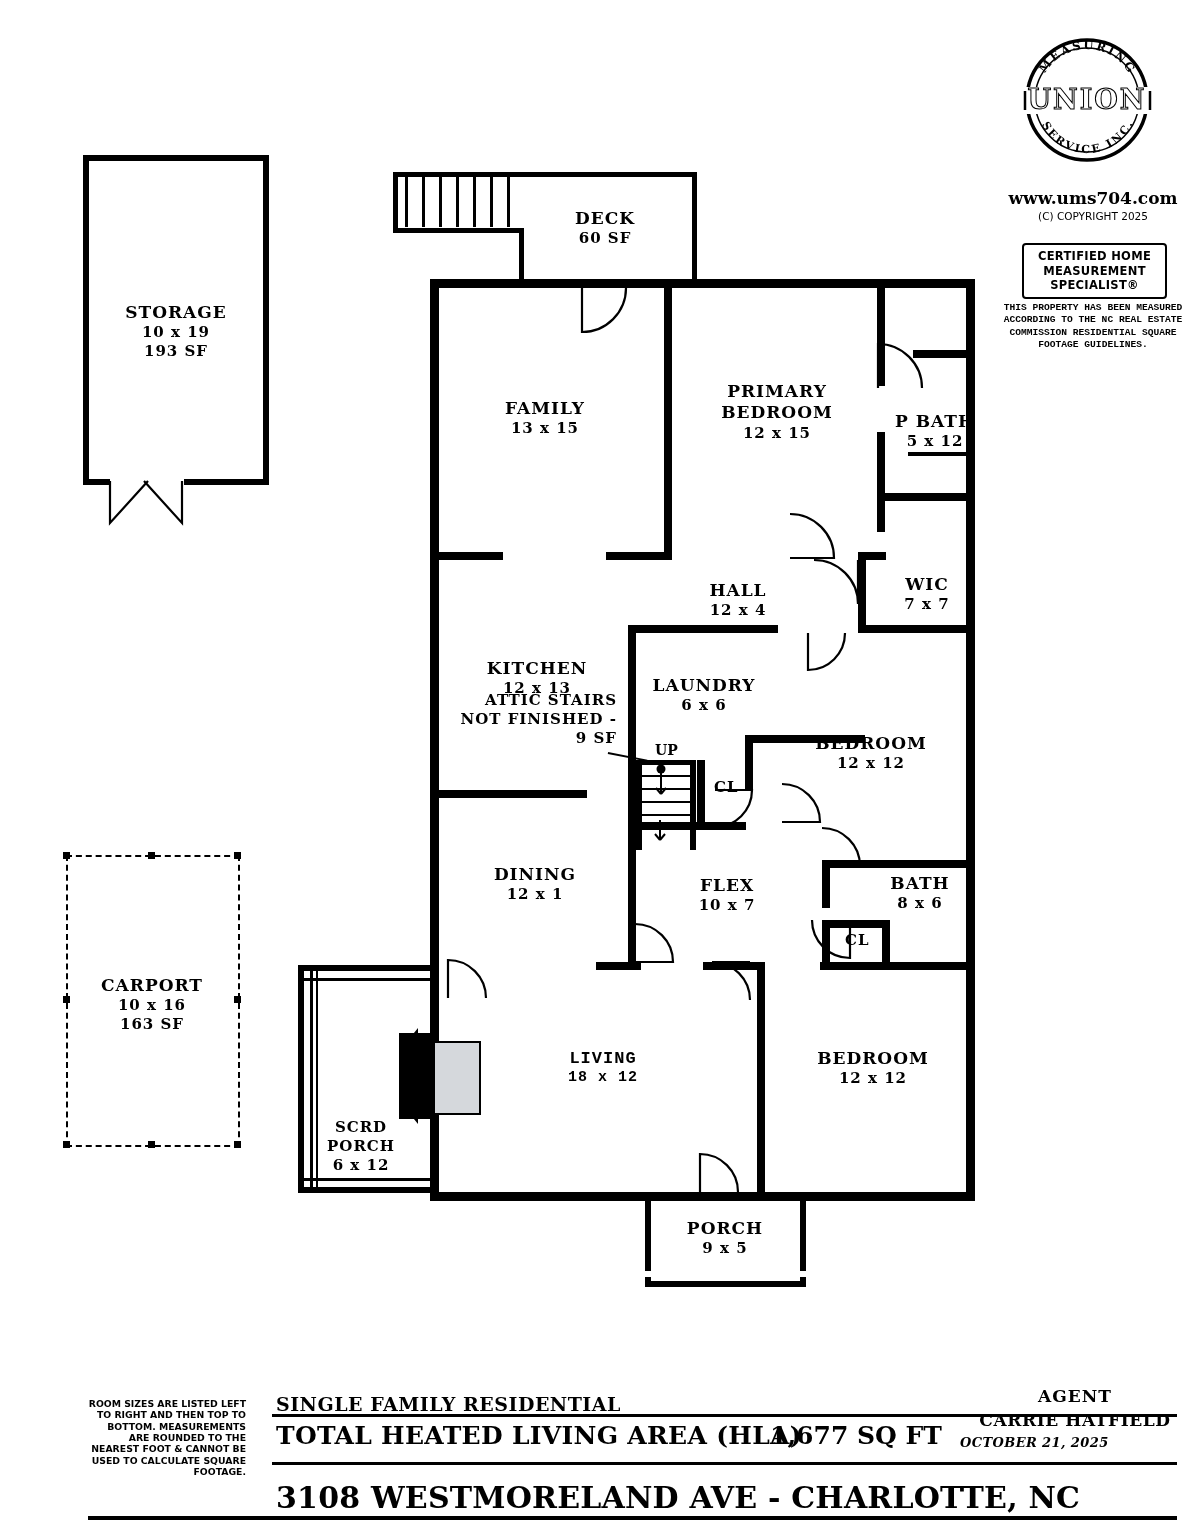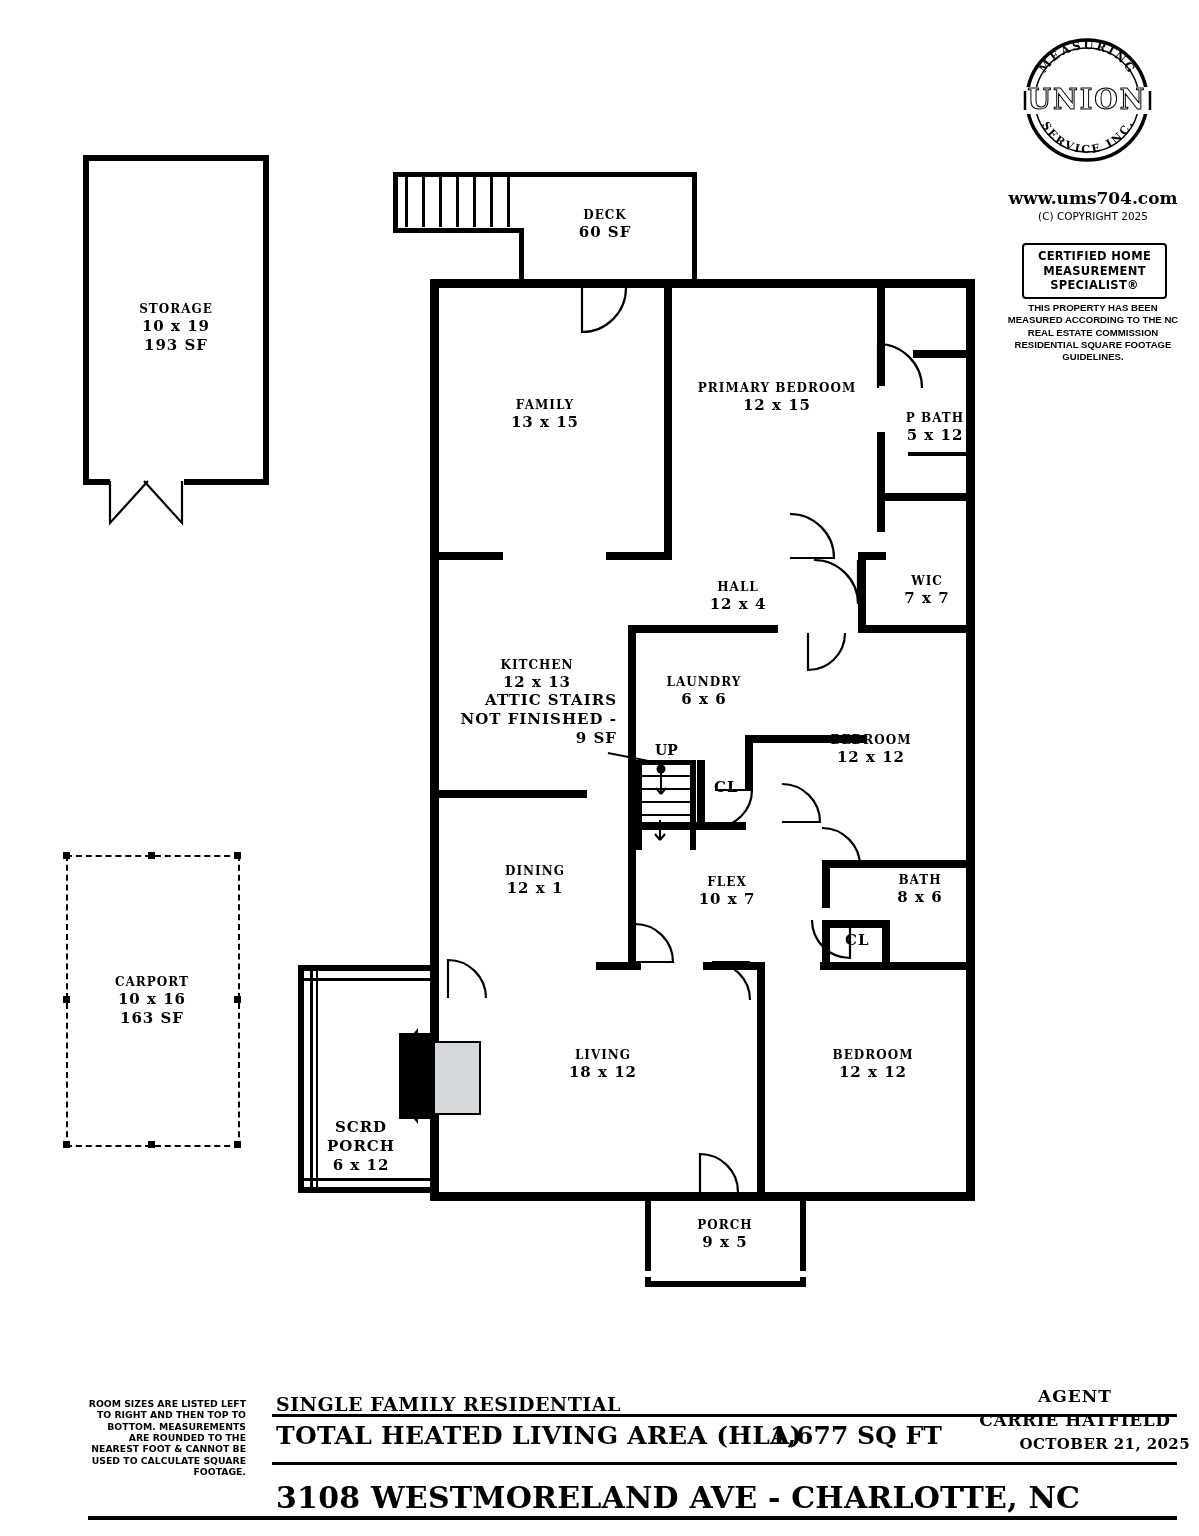--- a/index.html
+++ b/index.html
@@ -2,39 +2,39 @@
 <html><head>
 <meta charset="utf-8">
 <style>
   html,body{margin:0;padding:0;background:#ffffff;}
   body{width:1199px;height:1536px;position:relative;font-family:"DejaVu Serif",serif;color:#000;}
   .page{position:absolute;inset:0;}
   .abs{position:absolute;}
   .wall{position:absolute;background:#000;}
   .thin{position:absolute;background:#000;}
   .room-label{position:absolute;text-align:center;font-family:"DejaVu Serif",serif;font-weight:700;letter-spacing:1px;line-height:1.25;}
-  .rl-name{font-size:12px;}
+  .rl-name{font-size:17px;}
   .rl-dim{font-size:15px;}
   
   .logo{position:absolute;left:1005px;top:35px;width:165px;height:130px;}
   .logo svg{display:block;}
   .cert-box{position:absolute;left:1022px;top:243px;width:141px;height:52px;border:2px solid #000;border-radius:4px;display:flex;align-items:center;justify-content:center;text-align:center;font-family:"DejaVu Sans",sans-serif;font-size:11.5px;font-weight:700;line-height:1.25;letter-spacing:.3px;}
   .url{position:absolute;left:1003px;top:188px;width:180px;text-align:center;font-family:"DejaVu Serif",serif;font-size:17px;font-weight:700;}
   .copy{position:absolute;left:1003px;top:210px;width:180px;text-align:center;font-family:"DejaVu Sans",sans-serif;font-size:10.5px;}
-  .guidelines{position:absolute;left:1000px;top:302px;width:186px;text-align:center;font-family:Liberation Sans, sans-serif;font-size:9.6px;font-weight:700;line-height:1.28;}
+  .guidelines{position:absolute;left:1000px;top:302px;width:186px;text-align:center;font-family:Liberation Mono, monospace;font-size:9.6px;font-weight:700;line-height:1.28;}
   
   .footer-note{position:absolute;left:88px;top:1398px;width:158px;text-align:right;font-family:"DejaVu Sans",sans-serif;font-size:9.3px;font-weight:700;line-height:1.22;}
   .f-line{position:absolute;background:#000;height:3px;}
   .f-sfr{position:absolute;left:276px;top:1393px;font-family:"DejaVu Serif",serif;font-size:19px;font-weight:700;letter-spacing:.5px;}
   .f-hla{position:absolute;left:276px;top:1421px;font-family:"DejaVu Serif",serif;font-size:25px;font-weight:700;letter-spacing:.3px;}
   .f-sqft{position:absolute;left:770px;top:1421px;font-family:"DejaVu Serif",serif;font-size:25px;font-weight:700;}
   .f-addr{position:absolute;left:276px;top:1480px;font-family:"DejaVu Serif",serif;font-size:30px;font-weight:700;letter-spacing:.2px;}
   .f-agent{position:absolute;left:960px;top:1386px;width:230px;text-align:center;font-family:"DejaVu Serif",serif;font-size:17px;font-weight:700;letter-spacing:1px;}
   .f-agentname{position:absolute;left:960px;top:1410px;width:230px;text-align:center;font-family:"DejaVu Serif",serif;font-size:17px;font-weight:700;letter-spacing:.6px;}
-  .f-date{position:absolute;left:960px;top:1435px;width:230px;text-align:right;font-family:"DejaVu Serif",serif;font-size:15px;font-weight:700;letter-spacing:.4px;}
+  .f-date{position:absolute;left:960px;top:1435px;width:230px;text-align:left;font-family:"DejaVu Serif",serif;font-size:13px;font-weight:700;letter-spacing:.4px;font-style:italic;}
   .f-page{position:absolute;left:960px;top:1470px;width:230px;text-align:center;font-family:"DejaVu Serif",serif;font-size:28px;font-weight:700;}
   .leader{position:absolute;background:#000;height:1.5px;transform-origin:left center;}
   .dashline{position:absolute;}
 </style>
 </head>
 <body>
 
 <div class="page">
 
   <div class="logo">
@@ -319,21 +319,21 @@
   <div class="room-label" style="left:652px;top:875px;width:150px;">
     <div class="rl-name">FLEX</div>
     <div class="rl-dim">10 x 7</div>
   </div>
 
   <div class="room-label" style="left:856px;top:873px;width:128px;">
     <div class="rl-name">BATH</div>
     <div class="rl-dim">8 x 6</div>
   </div>
 
-  <div class="room-label" style="left:518px;top:1048px;width:170px;">
+  <div class="room-label" style="left:518px;top:1048px;width:170px;font-family:Liberation Mono, monospace;">
     <div class="rl-name">LIVING</div>
     <div class="rl-dim">18 x 12</div>
   </div>
 
   <div class="room-label" style="left:782px;top:1048px;width:182px;">
     <div class="rl-name">BEDROOM</div>
     <div class="rl-dim">12 x 12</div>
   </div>
 
   <div class="abs" style="left:714px;top:778px;font-size:15px;font-weight:700;letter-spacing:1px;">CL</div>

